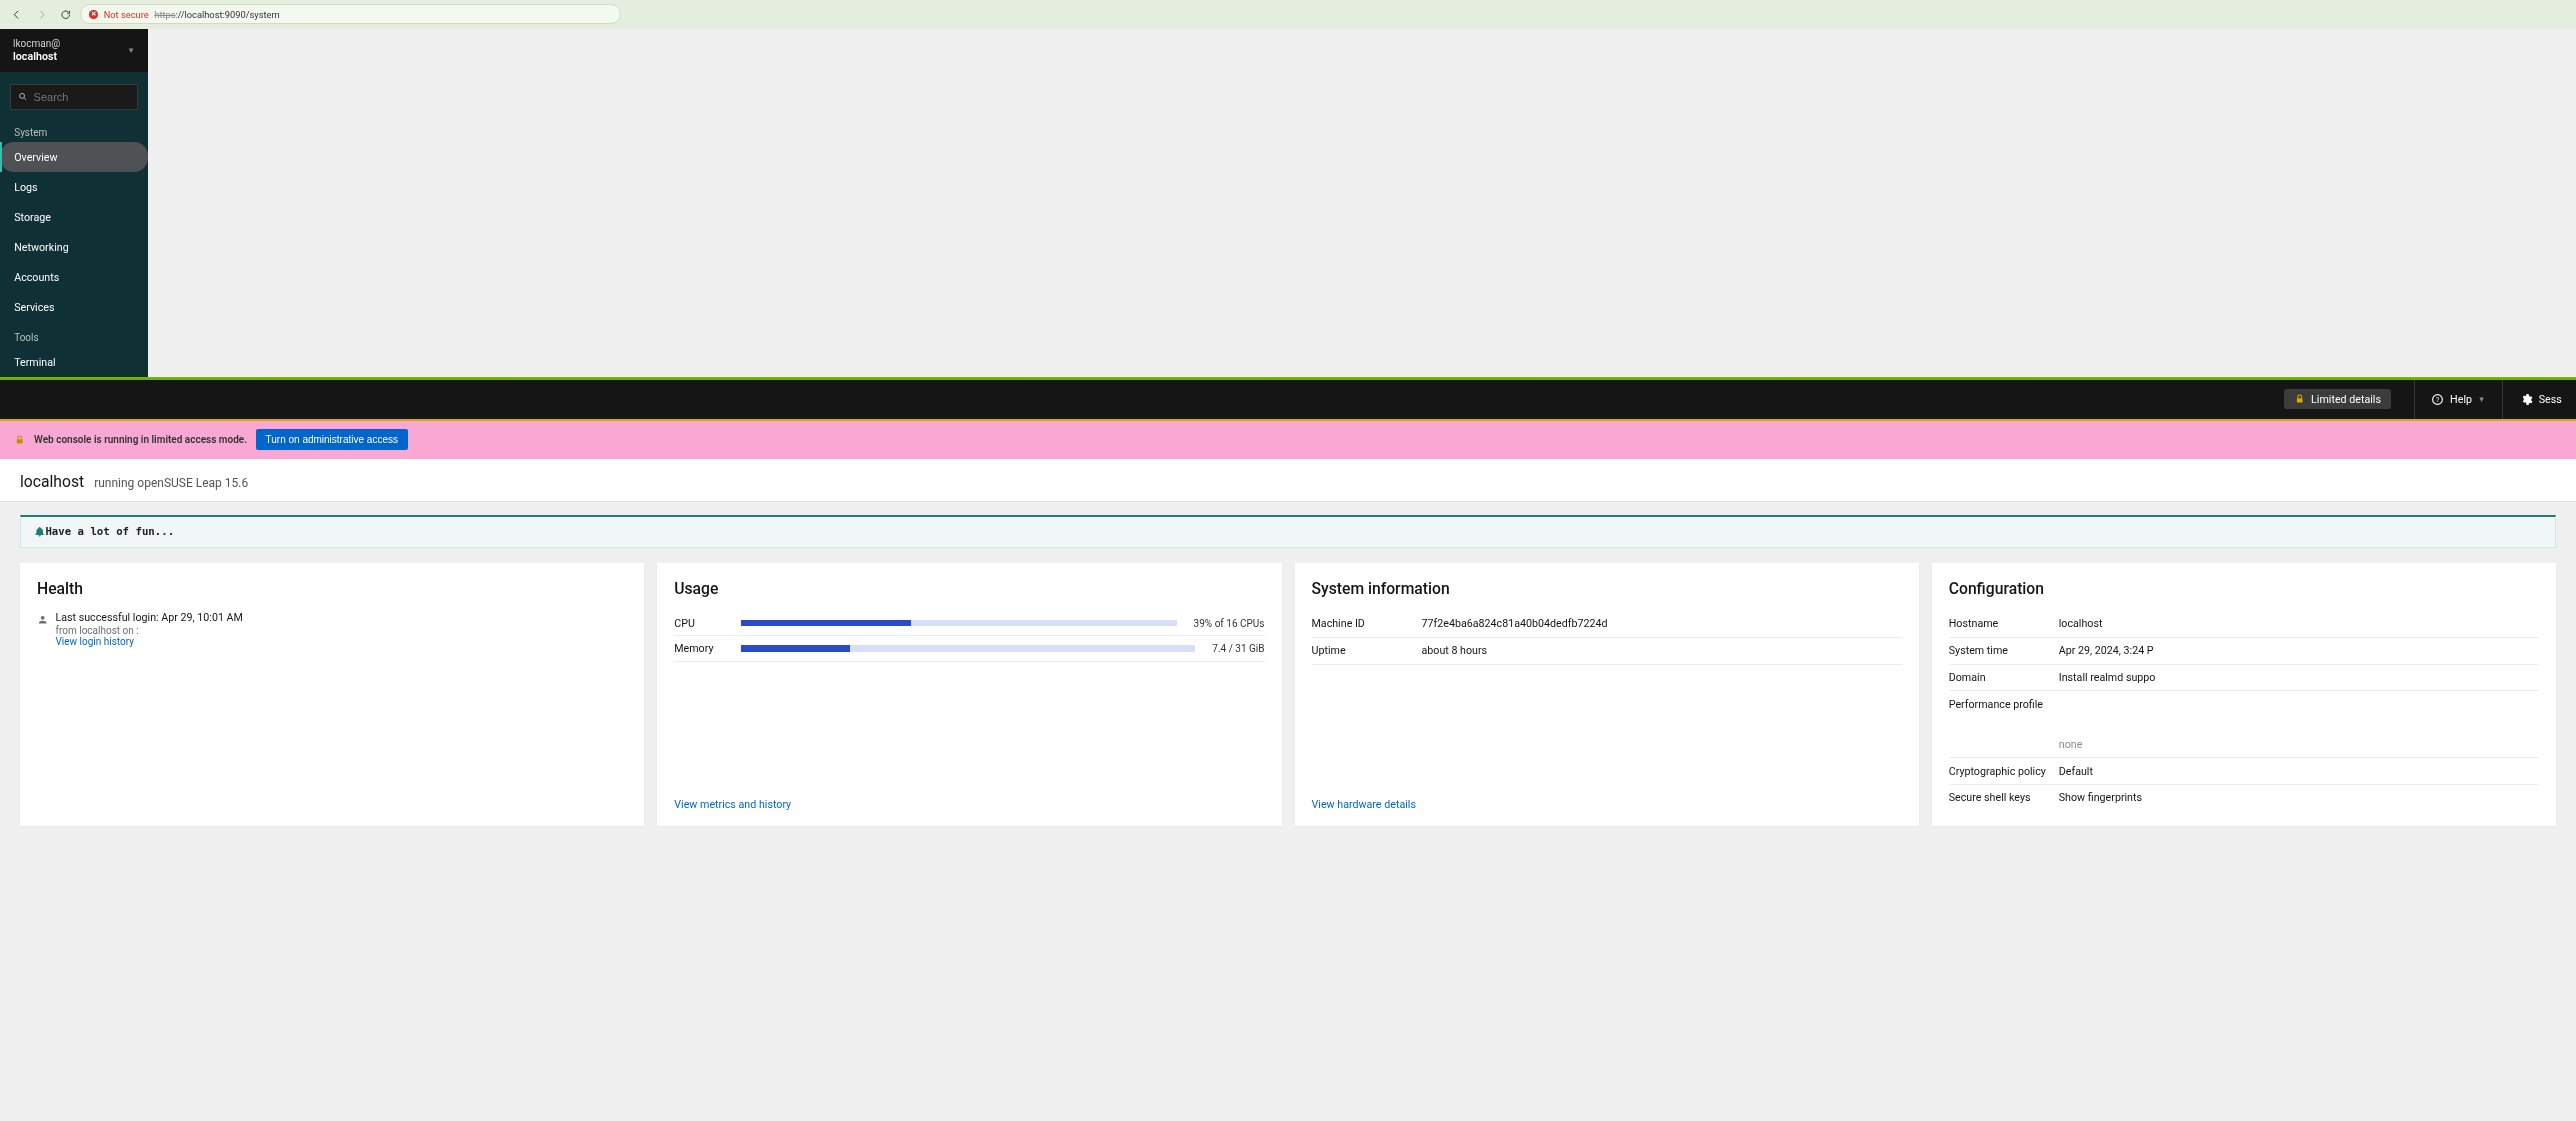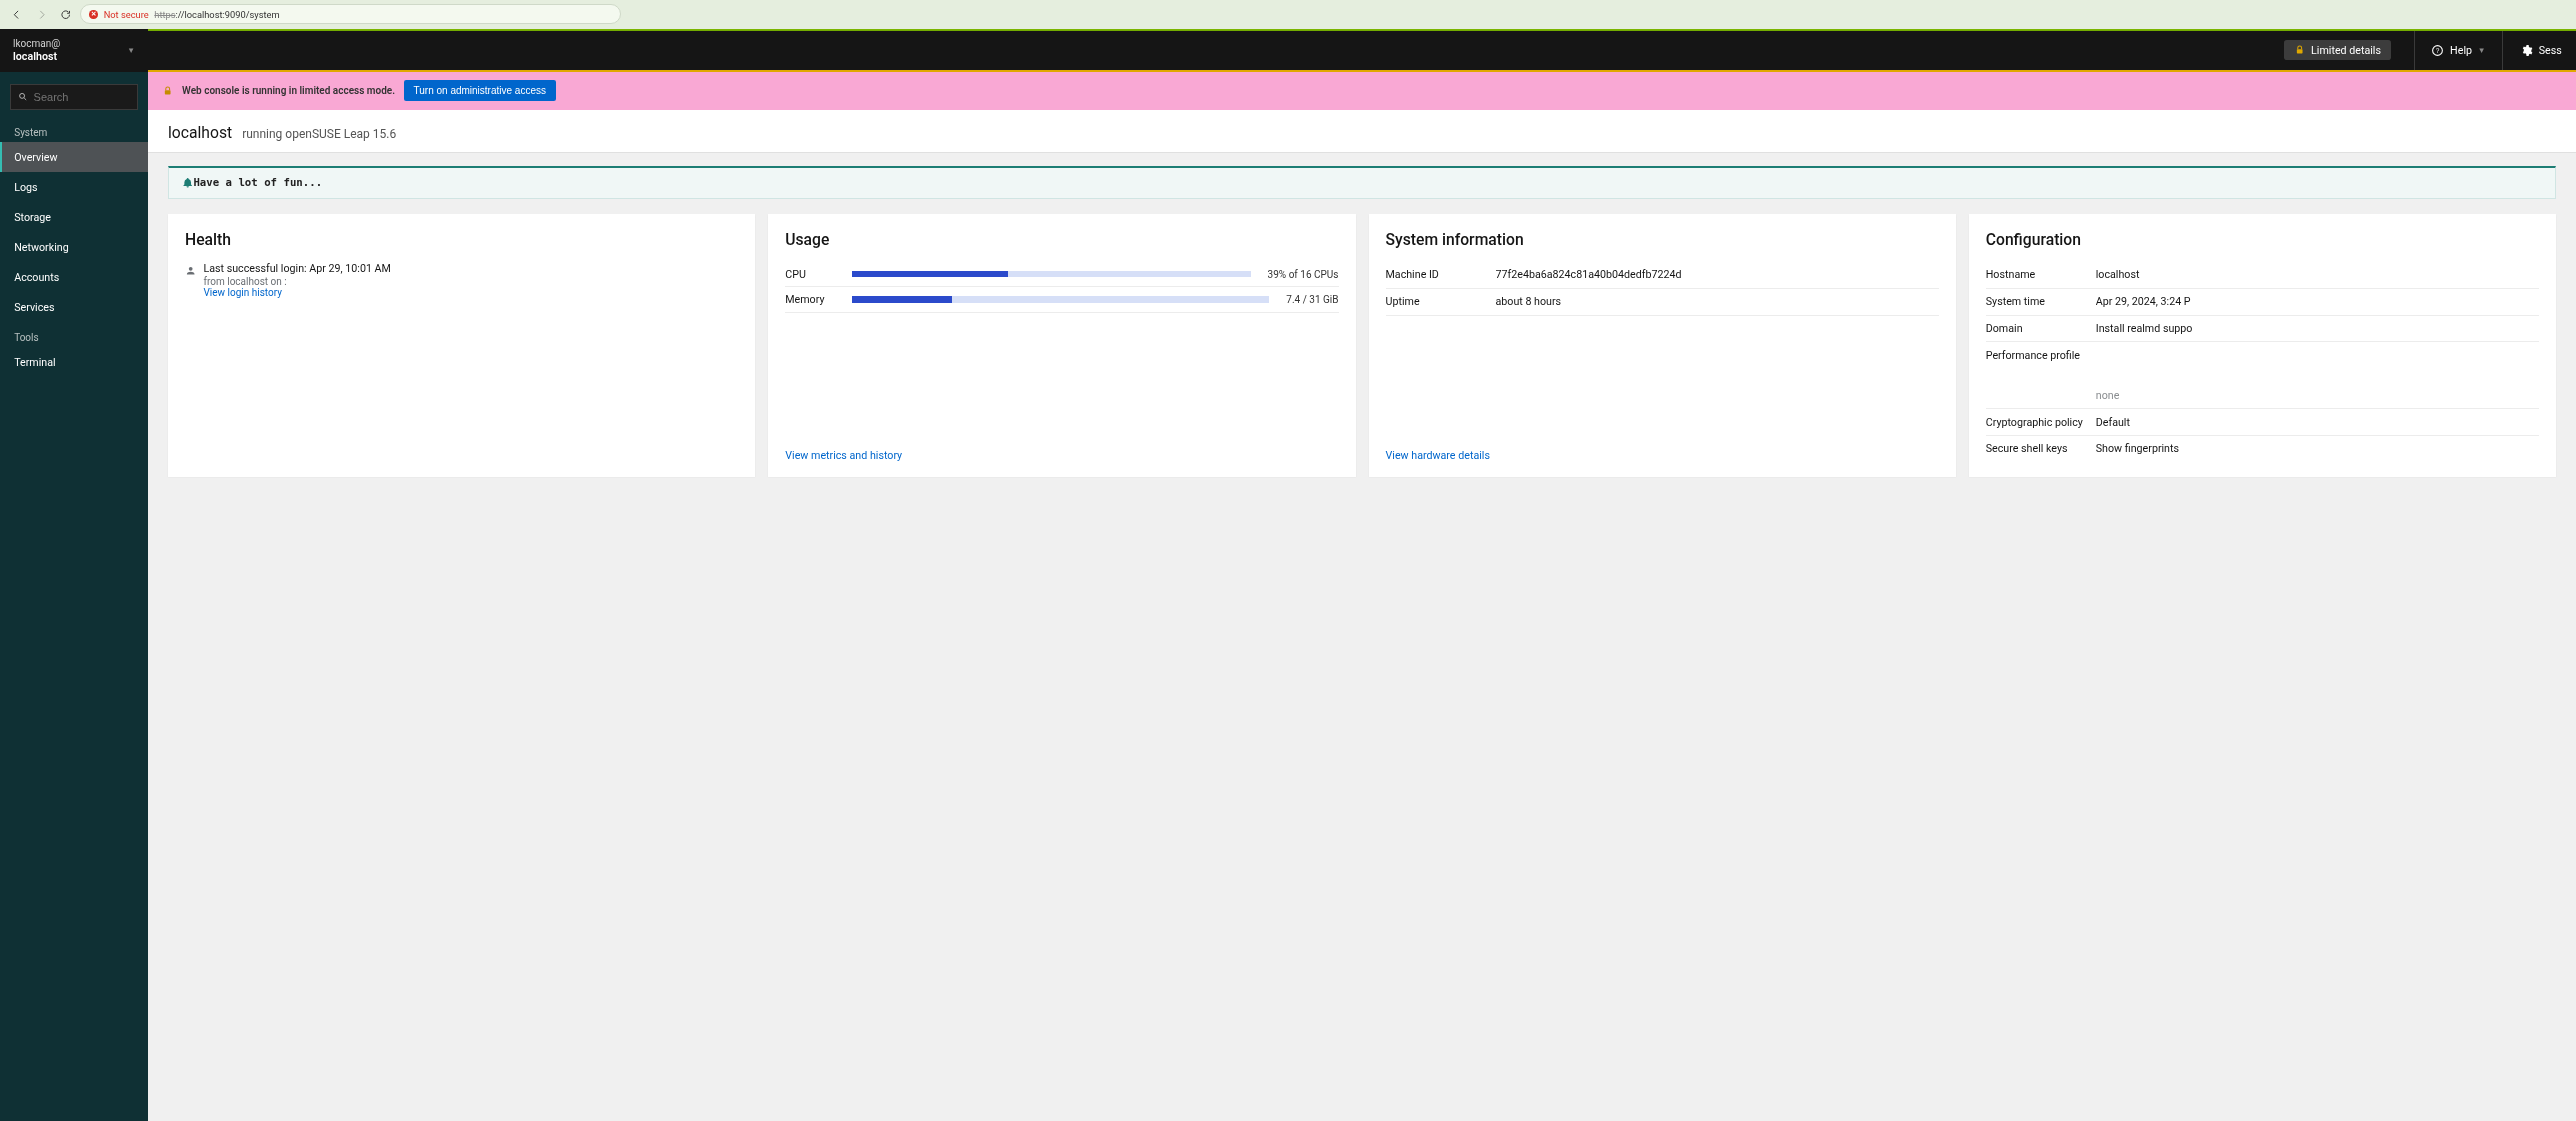--- a/index.html
+++ b/index.html
@@ -9,36 +9,36 @@
   .browser-bar { height: 28.5px; background: #e5eede; display: flex; align-items: center; padding: 0 7.1px; gap: 4.3px; }
   .bb-btn { width: 20px; height: 20px; display: flex; align-items: center; justify-content: center; border-radius: 50%; cursor: pointer; }
   .bb-btn.disabled { opacity: .4; cursor: default; }
   .urlbar { flex: 0 0 auto; height: 20px; background: #f4f9ef; border: 0.7px solid #cfd9c8; border-radius: 10px; display: flex; align-items: center; padding: 0 8.5px; gap: 5.7px; font-size: 9.3px; color: #333; min-width: 541px; }
   .not-secure-dot { width: 8.5px; height: 8.5px; border-radius: 50%; background: #d93025; display: inline-flex; align-items: center; justify-content: center; color: #fff; font-size: 6.4px; font-weight: bold; }
   .not-secure-text { color: #d93025; }
   .url-https { text-decoration: line-through; color: #888; }
   .url-path { color: #333; }
   .bb-spacer { flex: 1; }
 
-  .app { display: flex; height: calc(100% - 28.5px); }
+  .app { display: flex; height: calc(100% - 28.5px); flex-direction: column; }
 
   
   .sidebar { width: 148px; background: #0f3034; color: #fff; display: flex; flex-direction: column; font-size: 10.7px; }
   .host-switch { background: #151515; padding: 8.5px 13px; display: flex; align-items: center; justify-content: space-between; cursor: pointer; }
   .host-switch .texts { line-height: 1.3; }
   .host-user { color: #d2d2d2; font-size: 10px; }
   .host-name { font-weight: 600; font-size: 10.7px; }
   .caret-down { color: #888; font-size: 7.8px; }
 
   .search-wrap { padding: 11.4px 10px 7.1px; }
   .search-box { background: #1a1a1a; border: 0.7px solid #3a3a3a; height: 26px; display: flex; align-items: center; padding: 0 7.1px; gap: 5.7px; color: #d2d2d2; }
   .search-box input { background: transparent; border: none; color: #d2d2d2; font-size: 11px; outline: none; width: 100%; }
 
   .nav-section-title { color: #b8c0c0; font-size: 10px; padding: 10px 14.2px 4.3px; }
-  .nav-item { padding: 8.5px 14.2px; color: #fff; cursor: pointer; }
+  .nav-item { padding: 8.5px 14.2px; color: #fff; cursor: pointer; border-radius: 14px; }
   .nav-item.active { background: #4e5255; position: relative; }
   .nav-item.active::before { content:""; position:absolute; left:0; top:0; bottom:0; width:2.1px; background:#35bdb2; }
 
   
   .main { flex: 1; display: flex; flex-direction: column; background: #fff; min-width: 0; overflow: hidden; }
 
   .greenline { height: 2.1px; background: linear-gradient(#7fba00,#6fa700); }
   .topbar { background: #151515; color: #fff; height: 39px; display: flex; align-items: center; justify-content: flex-end; padding: 0 0 0 14.2px; }
   .topbar .group { display: flex; align-items: center; height: 100%; }
   .limited-pill { background: #3c3c3c; border-radius: 2.8px; padding: 3.6px 10px; display: flex; align-items: center; gap: 5.7px; margin-right: 20px; cursor: pointer;}

